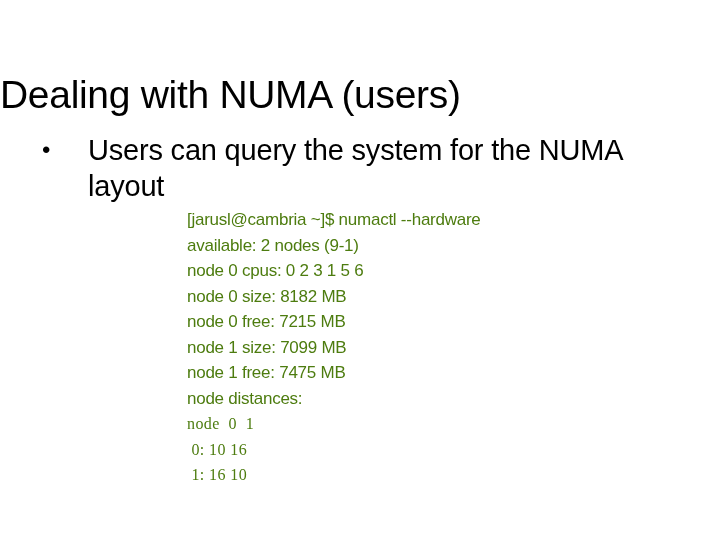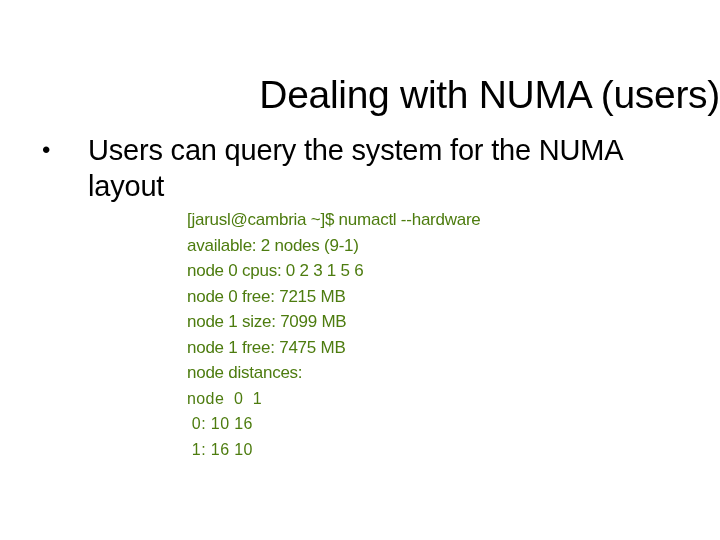--- a/index.html
+++ b/index.html
@@ -22,21 +22,21 @@
     height: 540px;
     background: #ffffff;
   }
 
   
   #slide-title {
     position: absolute;
     left: 0;
     top: 46px;
     width: 720px;
-    text-align: right;
+    text-align: left;
     font-family: "Liberation Sans", sans-serif;
     font-size: 39px;
     font-weight: 400;
     line-height: 46px;
     letter-spacing: -0.3px;
     color: #000000;
     white-space: nowrap;
   }
 
   
@@ -84,21 +84,21 @@
     font-family: "Liberation Sans", sans-serif;
     font-size: 17px;
     font-weight: 400;
     line-height: 25.5px;
     letter-spacing: -0.25px;
     color: #4d7c0f;
     white-space: pre;
   }
   
   .term-line.mono {
-    font-family: Liberation Sans, sans-serif;
+    font-family: Liberation Serif, serif;
     font-size: 16px;
     letter-spacing: 0.4px;
   }
 </style>
 </head>
 <body>
 
 <div id="slide">
 
   <h1 id="slide-title">Dealing with NUMA (users)</h1>
@@ -107,20 +107,21 @@
     <li class="bullet-item">
       <span class="bullet-marker">•</span>
       <span class="bullet-text">Users can query the system for the NUMA layout</span>
     </li>
   </ul>
 
   <div id="terminal-block">
     <div class="term-line">[jarusl@cambria ~]$ numactl --hardware</div>
     <div class="term-line">available: 2 nodes (9-1)</div>
     <div class="term-line">node 0 cpus: 0 2 3 1 5 6</div>
+    <div class="term-line">node 0 size: 8182 MB</div>
     <div class="term-line">node 0 free: 7215 MB</div>
     <div class="term-line">node 1 size: 7099 MB</div>
     <div class="term-line">node 1 free: 7475 MB</div>
     <div class="term-line">node distances:</div>
     <div class="term-line mono">node  0  1</div>
     <div class="term-line mono"> 0: 10 16</div>
     <div class="term-line mono"> 1: 16 10</div>
   </div>
 
 </div>

